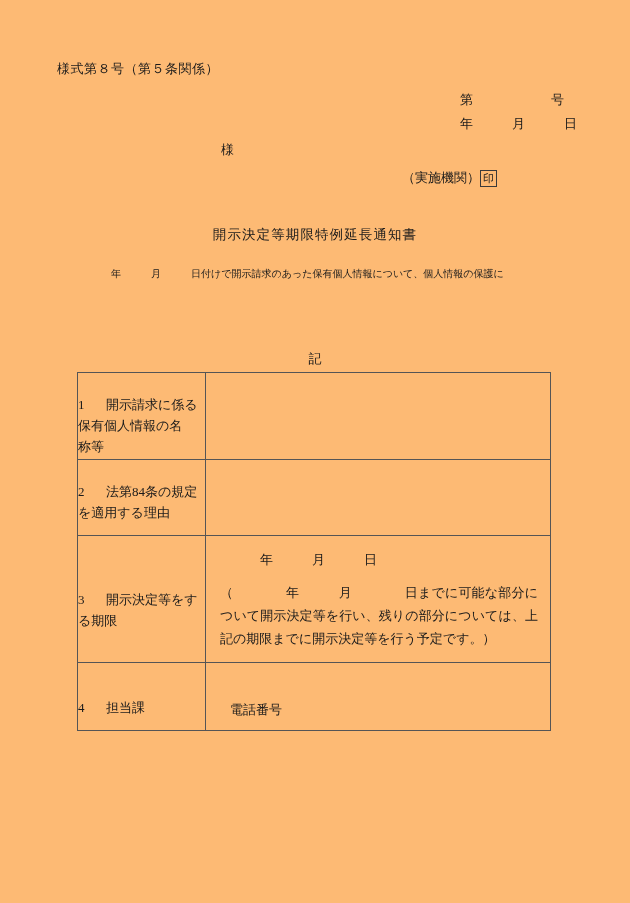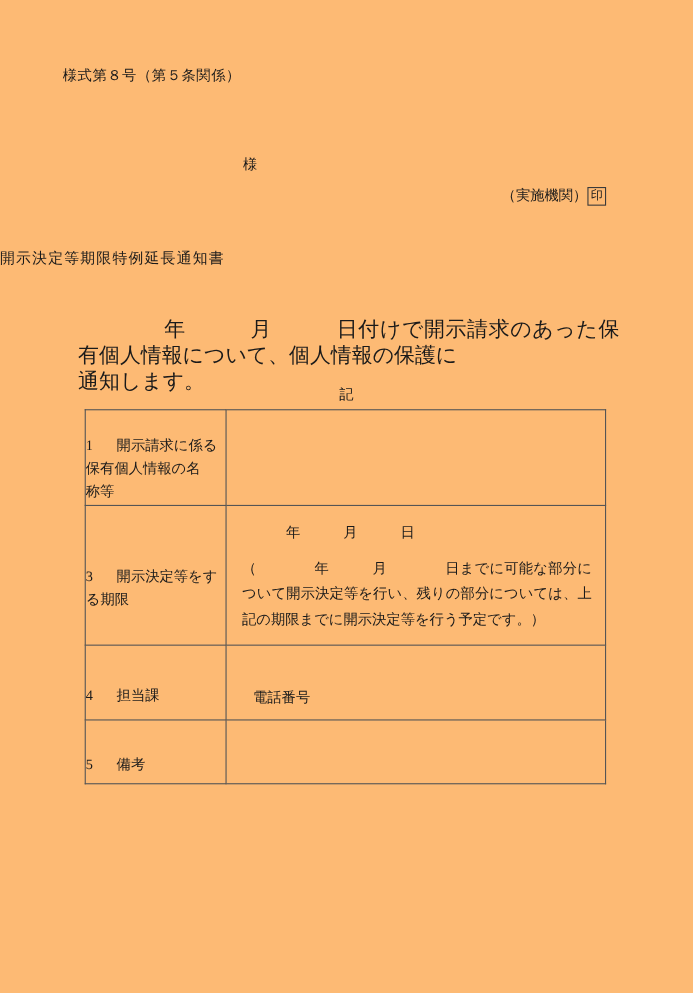--- a/index.html
+++ b/index.html
@@ -56,53 +56,53 @@
 
   
   .agency-row {
     position: absolute;
     left: 348px;
     top: 169px;
     width: 203px;
     font-size: 13px;
     display: flex;
     align-items: center;
-    justify-content: flex-end;
+    justify-content: center;
   }
   .agency-name { white-space: nowrap; }
   .seal-box {
     display: inline-flex;
     align-items: center;
     justify-content: center;
     width: 17px;
     height: 17px;
     border: 1px solid #3a3a3a;
     font-size: 11px;
     line-height: 1;
     box-sizing: border-box;
   }
 
   
   .doc-title {
     position: absolute;
     left: 0;
     right: 0;
     top: 226px;
-    text-align: left;
+    text-align: center;
     font-size: 13.5px;
     letter-spacing: 1.1px;
   }
 
   
   .body-text {
     position: absolute;
     left: 71px;
-    top: 288px;
+    top: 262px;
     width: 492px;
-    font-size: 19px;
+    font-size: 10px;
     line-height: 24px;
     text-align: justify;
   }
   .body-line { white-space: pre-wrap; display: block; }
   .body-line.first { text-indent: 0; }
 
   
   .ki-mark {
     position: absolute;
     left: 0;
@@ -193,33 +193,36 @@
 
   .spacer-block { display: block; }
 </style>
 </head>
 <body>
 
 <div class="page">
 
   <div class="form-no">様式第８号（第５条関係）</div>
 
+  <div class="doc-meta">
+    <span class="meta-line">第　　　　　　号</span>
+    <span class="meta-line">年　　　月　　　日</span>
+  </div>
 
   <div class="addressee">様</div>
 
   <div class="agency-row">
     <span class="agency-name">（実施機関）</span>
     <span class="seal-box">印</span>
   </div>
 
   <div class="doc-title">開示決定等期限特例延長通知書</div>
 
   <div class="body-text">
     <span class="body-line first">　　　　年　　　月　　　日付けで開示請求のあった保有個人情報について、個人情報の保護に</span>
-    <span class="body-line">通知します。</span>
   </div>
 
   <div class="ki-mark">記</div>
 
   <table class="form-table">
     <colgroup>
       <col class="col-label">
       <col>
     </colgroup>
     <tbody>
@@ -230,20 +233,31 @@
             <span class="label-num">1</span><span class="hang" style="display:inline; padding-left:0;">開示請求に係る
 保有個人情報の名
 称等</span>
           </span>
         </td>
         <td class="value-cell">
           <span class="spacer-block"></span>
         </td>
       </tr>
 
+      <tr>
+        <td class="label-cell col-label" style="height:75px;">
+          <span class="label-text">
+            <span class="label-num">2</span><span class="hang" style="display:inline; padding-left:0;">法第84条の規定
+を適用する理由</span>
+          </span>
+        </td>
+        <td class="value-cell">
+          <span class="spacer-block"></span>
+        </td>
+      </tr>
 
       <tr>
         <td class="label-cell mid col-label" style="height:120px;">
           <span class="label-text">
             <span class="label-num">3</span><span class="hang" style="display:inline; padding-left:0;">開示決定等をす
 る期限</span>
           </span>
         </td>
         <td class="value-cell">
           <div class="deadline-wrap">
@@ -259,27 +273,17 @@
             <span class="label-num">4</span><span class="hang" style="display:inline; padding-left:0;">担当課</span>
           </span>
         </td>
         <td class="value-cell">
           <div class="dept-cell-inner">
             <span class="phone-label">電話番号</span>
           </div>
         </td>
       </tr>
 
-      <tr>
-        <td class="label-cell mid col-label" style="height:57px;">
-          <span class="label-text">
-            <span class="label-num">5</span><span class="hang" style="display:inline; padding-left:0;">備考</span>
-          </span>
-        </td>
-        <td class="value-cell">
-          <span class="spacer-block"></span>
-        </td>
-      </tr>
 
     </tbody>
   </table>
 
 </div>
 
 </body></html>

